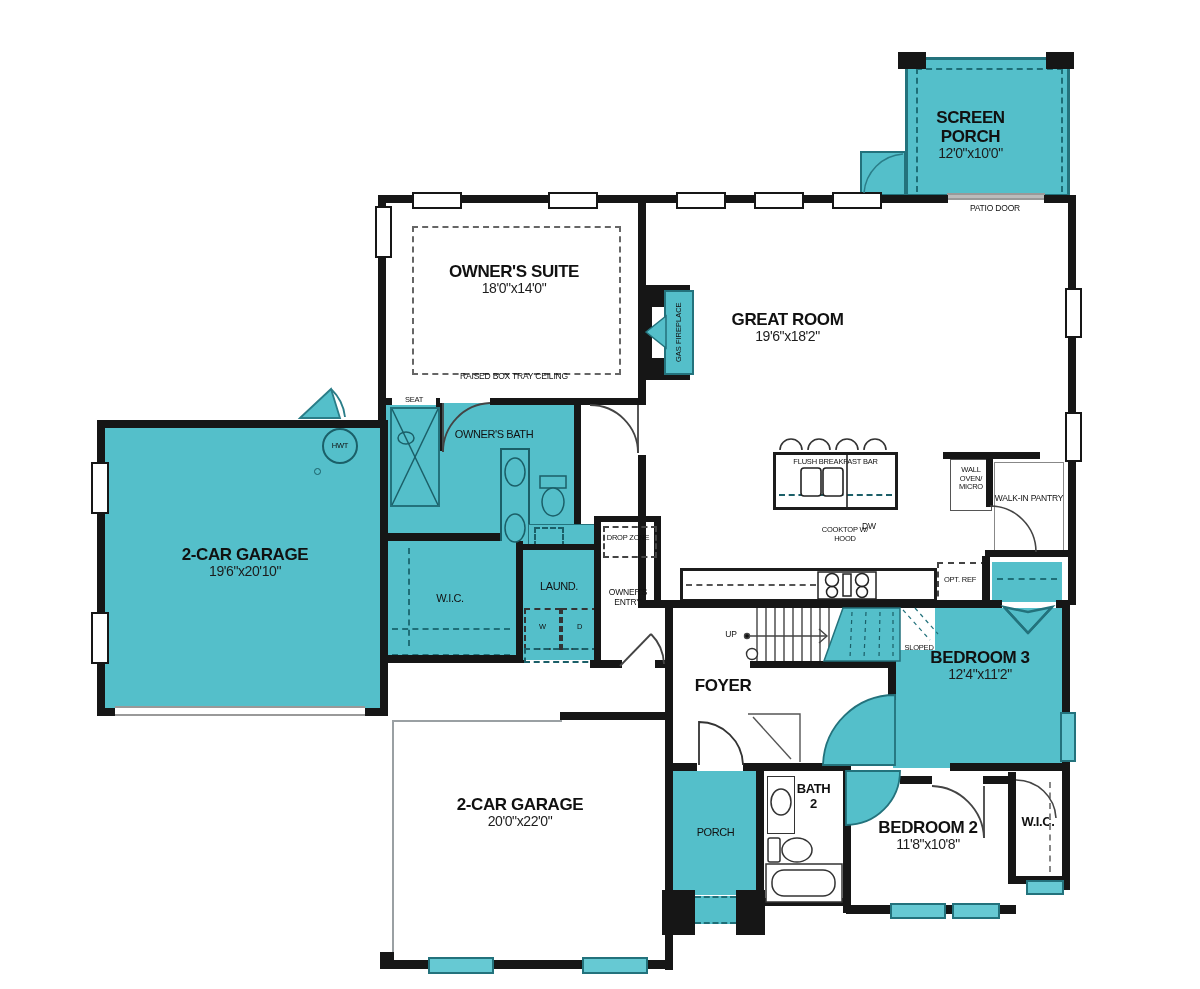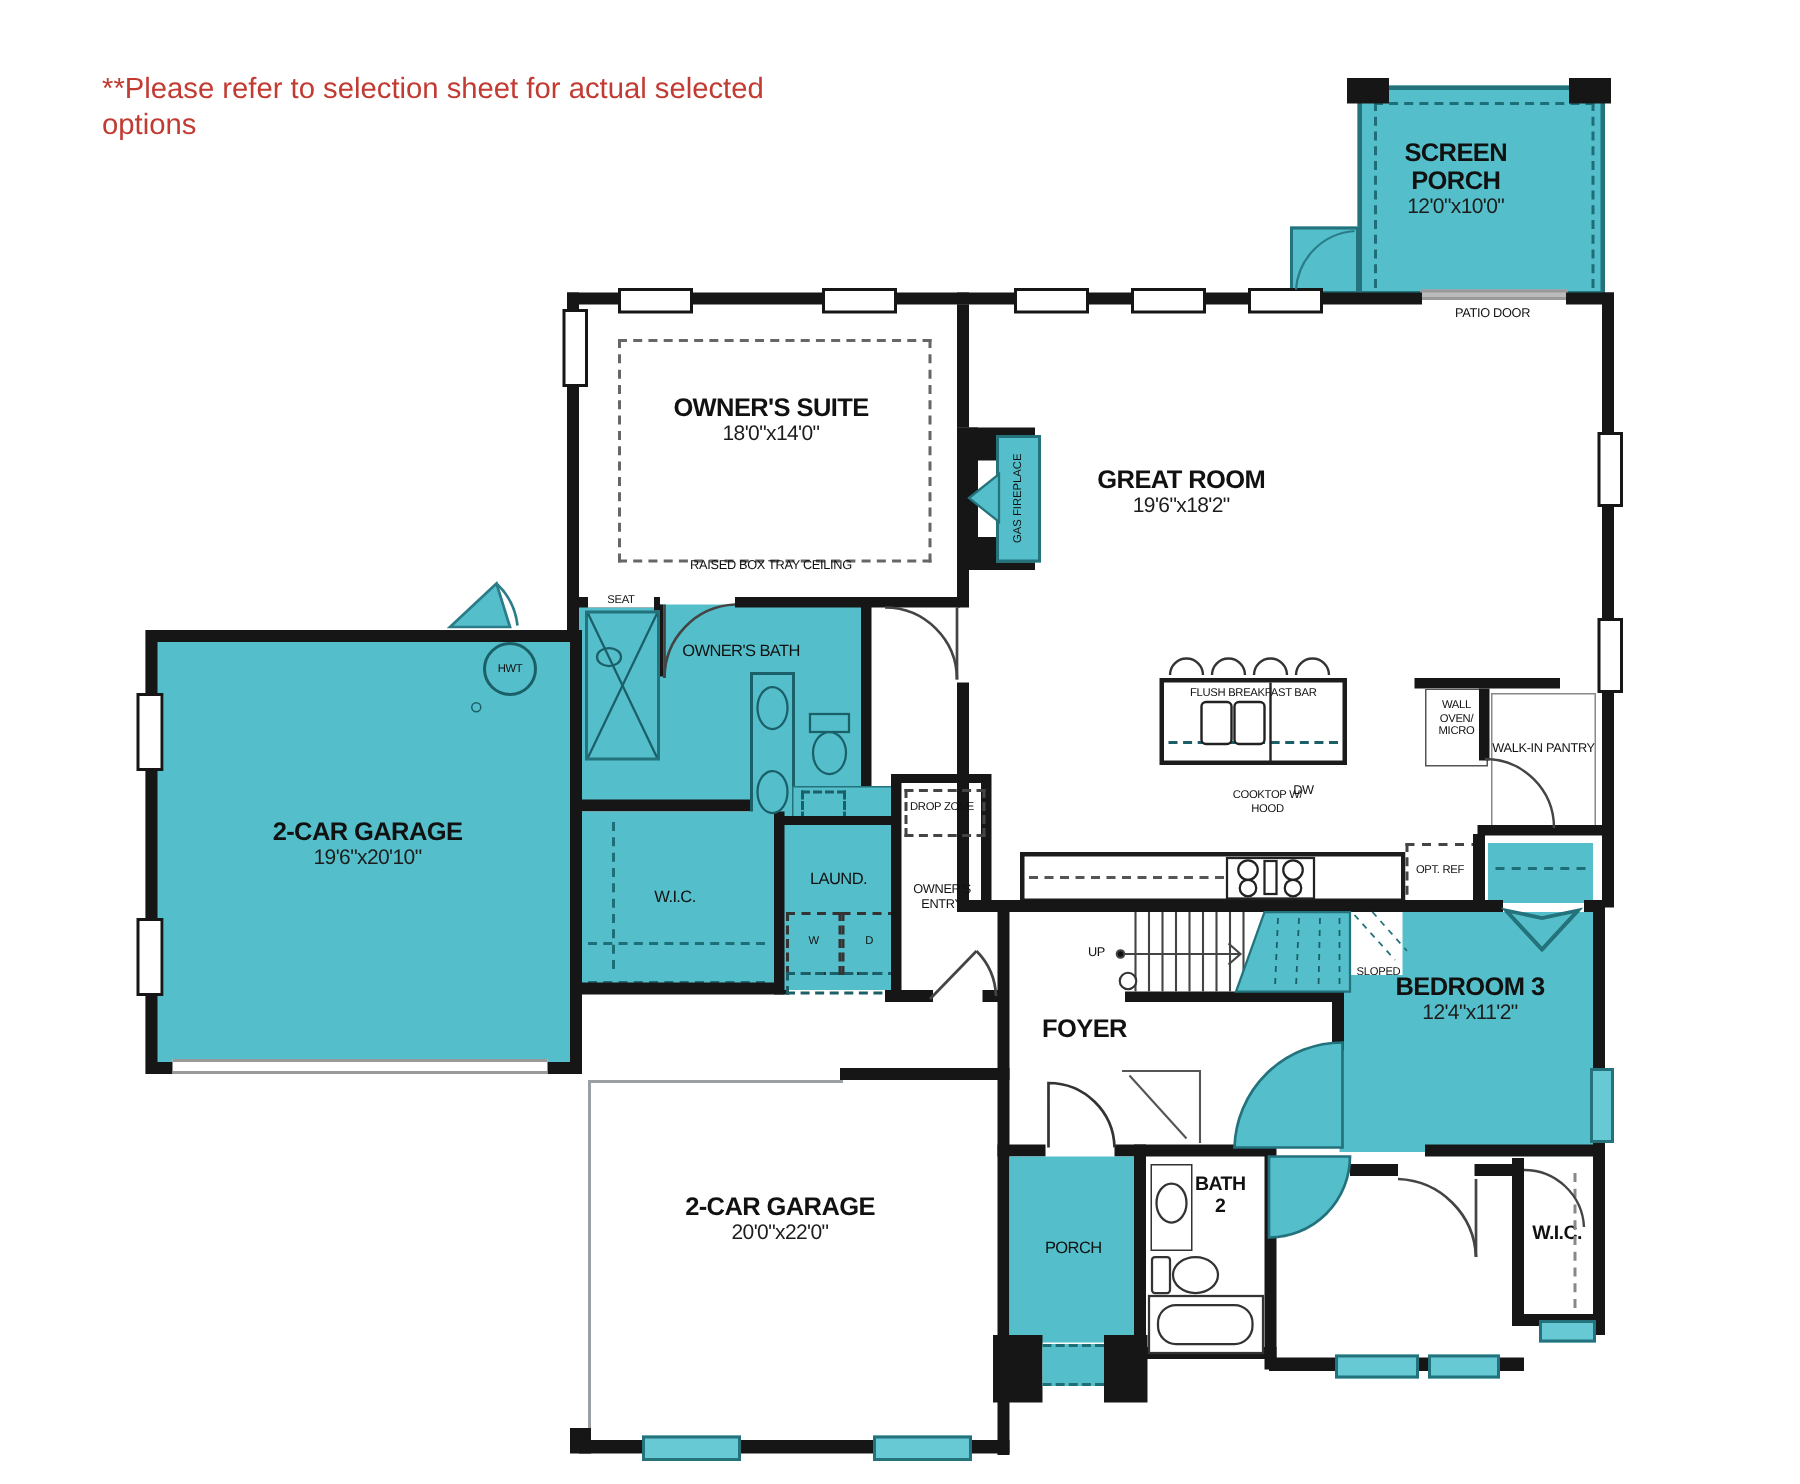--- a/index.html
+++ b/index.html
@@ -23,28 +23,27 @@
   .disclaimer{position:absolute;left:68px;top:48px;width:455px;color:#c23b33;
               font-size:19.5px;line-height:1.22;font-weight:normal;}
   svg{position:absolute;left:0;top:0;pointer-events:none;}
   .vtext{writing-mode:vertical-rl;transform:rotate(180deg);font-size:7.5px;letter-spacing:0;}
 </style>
 </head>
 <body>
 
 <div id="plan">
 
-  <div class="disclaimer">**Please refer to selection sheet for actual selected options</div>
 
   <div class="room teal" style="left:905px;top:57px;width:165px;height:140px;border:3px solid #23727c;"></div>
   <div class="dashT" style="left:916px;top:68px;width:143px;height:122px;border-bottom:none;"></div>
   <div class="wall" style="left:898px;top:52px;width:28px;height:17px;"></div>
   <div class="wall" style="left:1046px;top:52px;width:28px;height:17px;"></div>
   <div class="room teal" style="left:860px;top:151px;width:46px;height:45px;border:2px solid #23727c;"></div>
-  <div class="lbl" style="left:905px;top:92px;width:131px;">
+  <div class="lbl" style="left:905px;top:108px;width:131px;">
     <div class="nm">SCREEN PORCH</div>
     <div class="dm">12'0"x10'0"</div>
   </div>
   <div class="abs" style="left:947px;top:193px;width:98px;height:7px;background:#bbb;border-top:2px solid #999;border-bottom:2px solid #999;"></div>
   <div class="lbl s" style="left:940px;top:204px;width:110px;">PATIO DOOR</div>
 
   <div class="wall" style="left:378px;top:195px;width:268px;height:8px;"></div>
   <div class="wall" style="left:638px;top:195px;width:242px;height:8px;"></div>
   <div class="wall" style="left:878px;top:195px;width:70px;height:8px;"></div>
   <div class="wall" style="left:1044px;top:195px;width:32px;height:8px;"></div>
@@ -192,20 +191,24 @@
   <div class="wall" style="left:843px;top:763px;width:8px;height:150px;"></div>
   <div class="wall" style="left:756px;top:898px;width:95px;height:8px;"></div>
   <div class="lbl nm3" style="left:796px;top:782px;width:35px;">BATH 2</div>
   <div class="abs" style="left:767px;top:776px;width:28px;height:58px;background:#fff;border:1.5px solid #333;"></div>
 
   <div class="wall" style="left:900px;top:776px;width:32px;height:8px;"></div>
   <div class="wall" style="left:983px;top:776px;width:33px;height:8px;"></div>
   <div class="wall" style="left:846px;top:905px;width:170px;height:9px;"></div>
   <div class="wall" style="left:1008px;top:772px;width:8px;height:110px;"></div>
   <div class="wall" style="left:1008px;top:876px;width:62px;height:8px;"></div>
+  <div class="lbl" style="left:848px;top:818px;width:160px;">
+    <div class="nm">BEDROOM 2</div>
+    <div class="dm">11'8"x10'8"</div>
+  </div>
   <div class="winT" style="left:890px;top:903px;width:52px;height:12px;"></div>
   <div class="winT" style="left:952px;top:903px;width:44px;height:12px;"></div>
   <div class="lbl nm3" style="left:1012px;top:815px;width:52px;">W.I.C.</div>
   <div class="dashT" style="left:1048px;top:782px;width:1px;height:90px;border-top:none;border-bottom:none;border-left:none;border-color:#888;"></div>
   <div class="winT" style="left:1026px;top:880px;width:34px;height:11px;"></div>
 
   <div class="abs" style="left:392px;top:720px;width:2px;height:246px;background:#9aa0a3;"></div>
   <div class="abs" style="left:392px;top:720px;width:170px;height:2px;background:#9aa0a3;"></div>
   <div class="wall" style="left:560px;top:712px;width:113px;height:8px;"></div>
   <div class="wall" style="left:386px;top:960px;width:287px;height:9px;"></div>

